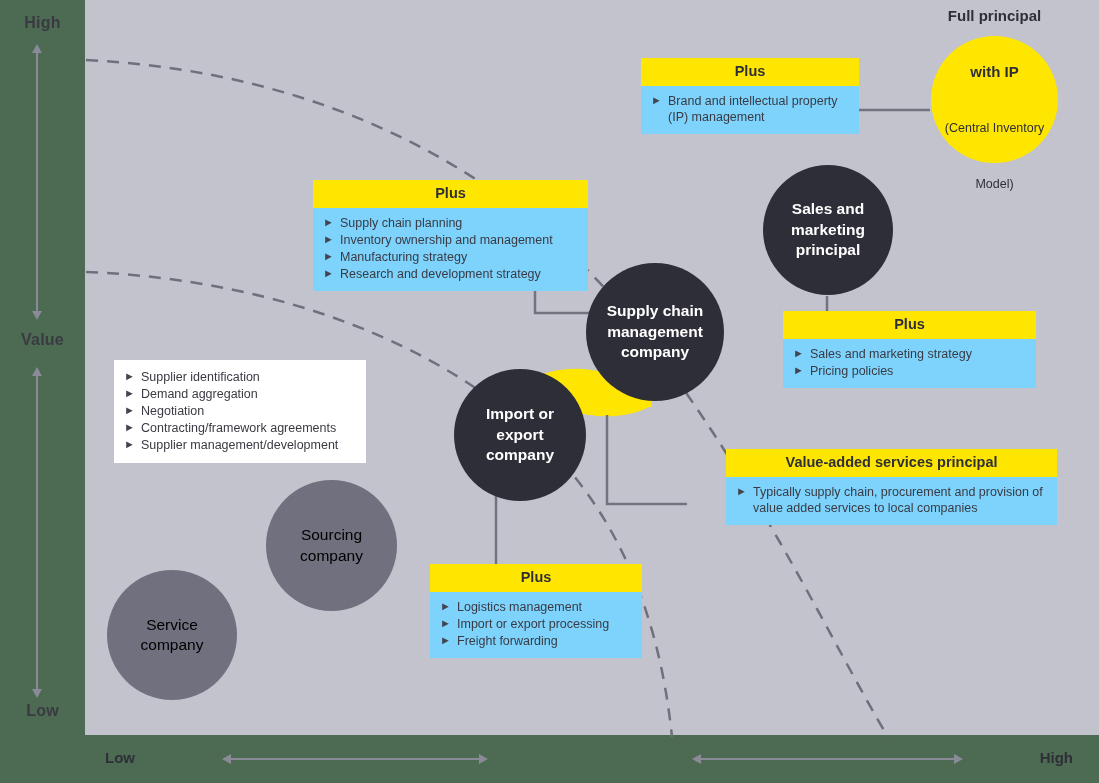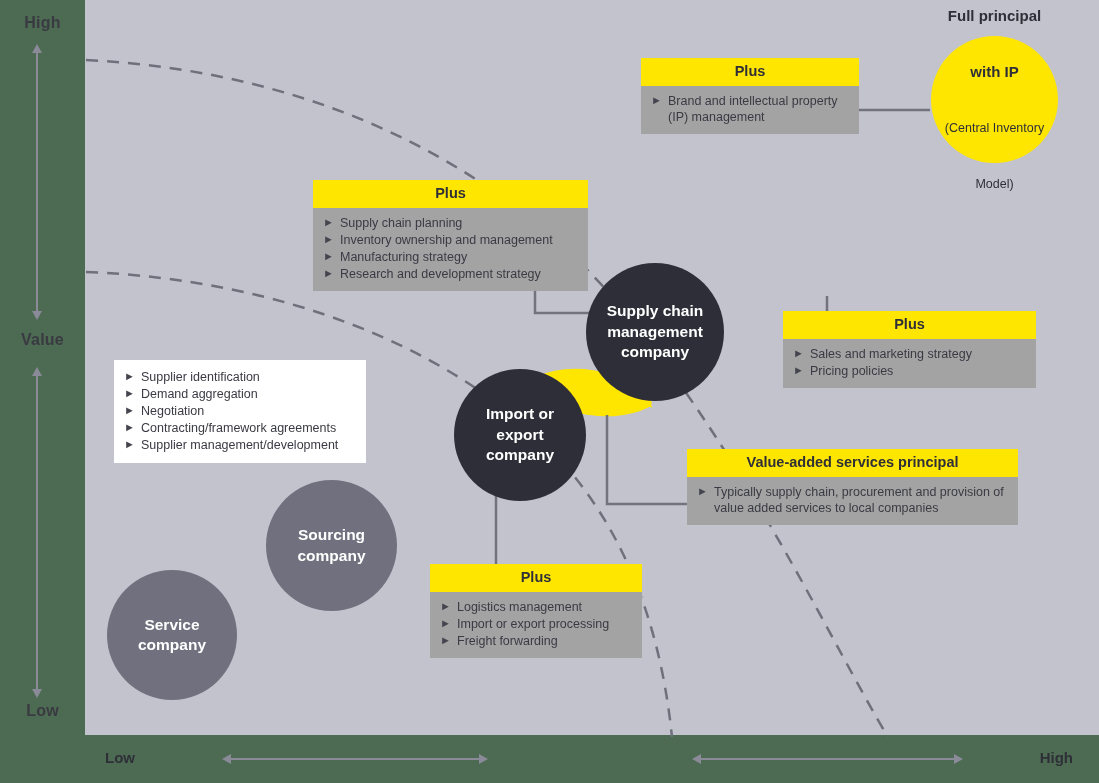--- a/index.html
+++ b/index.html
@@ -121,42 +121,42 @@
     box-sizing: border-box;
   }
   .node span { display: block; }
   .node-dark {
     background: #2e2e38;
     color: #ffffff;
     font-weight: bold;
   }
   .node-grey {
     background: #70707e;
-    color: #ffffff;
-    font-weight: bold;
+    color: #000000;
+    font-weight: normal;
   }
   .node-yellow {
     background: #ffe600;
     color: #2f2f38;
     font-weight: bold;
     flex-direction: column;
     line-height: 1.15;
     gap: 39px;
   }
   .node-yellow .sub {
     font-weight: normal;
     font-size: 12.5px;
     line-height: 1.2;
     margin-top: 2px;
   }
 
   
   .box {
     position: absolute;
-    background: #a3a3a3;
+    background: #7dd3fc;
     box-sizing: border-box;
   }
   .box-head {
     background: #ffe600;
     color: #2f2f38;
     font-weight: bold;
     font-size: 14.5px;
     text-align: center;
     padding: 6px 4px 6px;
     line-height: 1.1;
@@ -252,20 +252,27 @@
   </div>
 
   <div class="node node-dark" style="left:586px; top:263px; width:138px; height:138px; font-size:15.5px; line-height:1.32;">
     <div>
       <span>Supply chain</span>
       <span>management</span>
       <span>company</span>
     </div>
   </div>
 
+  <div class="node node-dark" style="left:763px; top:165px; width:130px; height:130px; font-size:15.5px; line-height:1.32;">
+    <div>
+      <span>Sales and</span>
+      <span>marketing</span>
+      <span>principal</span>
+    </div>
+  </div>
 
   <div class="node node-yellow" style="left:931px; top:36px; width:127px; height:127px; font-size:15px;">
     <span>Full principal</span>
     <span>with IP</span>
     <span class="sub">(Central Inventory</span>
     <span class="sub">Model)</span>
   </div>
 
   <div class="box plain-box" style="left:114px; top:360px; width:252px;">
     <div class="box-body">
@@ -314,21 +321,21 @@
 
   <div class="box" style="left:641px; top:58px; width:218px;">
     <div class="box-head">Plus</div>
     <div class="box-body">
       <ul>
         <li><span class="bullet-icon">►</span><span>Brand and intellectual property (IP) management</span></li>
       </ul>
     </div>
   </div>
 
-  <div class="box" style="left:687px; top:449px; width:331px;">
+  <div class="box" style="left:726px; top:449px; width:331px;">
     <div class="box-head">Value-added services principal</div>
     <div class="box-body">
       <ul>
         <li><span class="bullet-icon">►</span><span>Typically supply chain, procurement and provision of value added services to local companies</span></li>
       </ul>
     </div>
   </div>
 
 </div>
 

